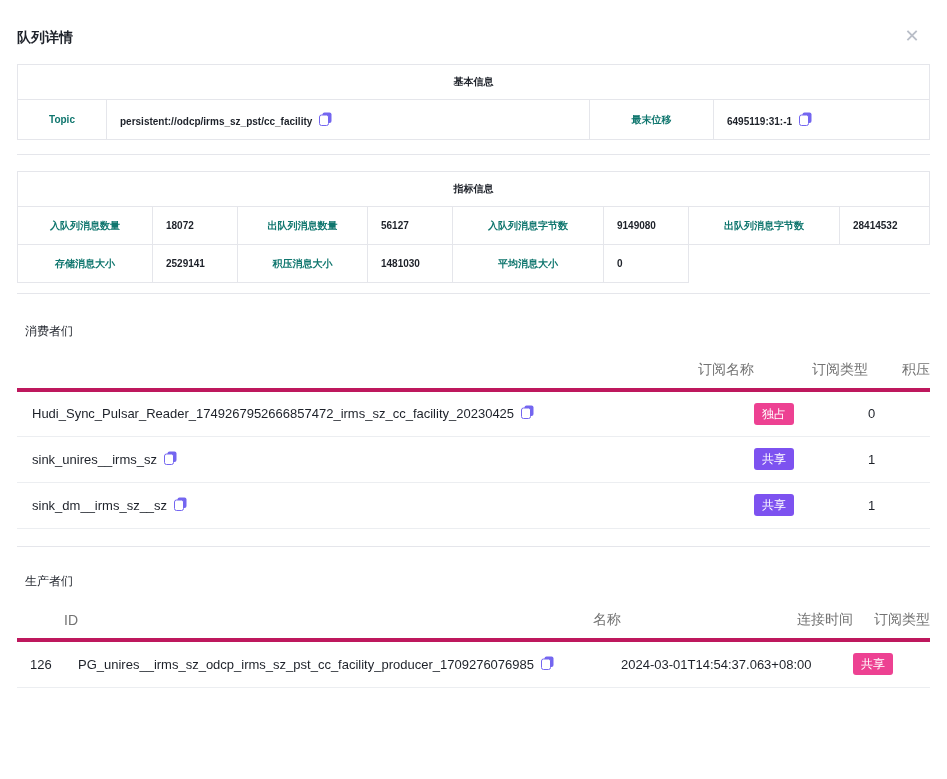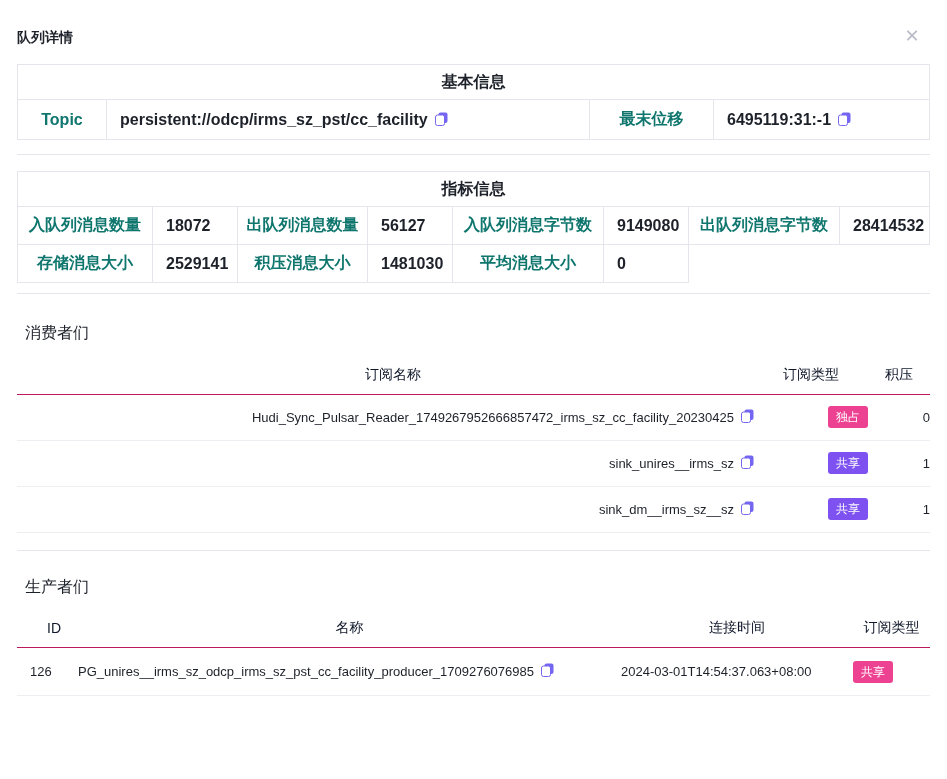--- a/index.html
+++ b/index.html
@@ -20,54 +20,54 @@
     position: absolute; top: 16px; right: 6px;
     width: 24px; height: 24px; border: none; background: transparent;
     color: #b9bec8; font-size: 18px; line-height: 24px; text-align: center;
     cursor: pointer; font-family: "DejaVu Sans", sans-serif;
   }
 
   
   table { border-collapse: collapse; width: 913px; table-layout: fixed; }
   .desc-table { margin-top: 16px; }
   .desc-table th, .desc-table td {
-    border: 1px solid #e5e6eb; font-size: 16px; overflow: hidden; white-space: nowrap;
+    border: 1px solid #e5e6eb; font-size: 10px; overflow: hidden; white-space: nowrap;
   }
   .desc-table .table-title-row th {
     height: 35px; text-align: center; font-weight: bold; color: #1d2129; background: #fff;
   }
   .desc-table .label-cell {
     text-align: center; font-weight: bold; color: #0f766e; background: #fff;
   }
   .desc-table .value-cell { text-align: left; padding: 0 13px; font-weight: bold; }
   .basic-table tr.data-row th, .basic-table tr.data-row td { height: 40px; }
   .metrics-table tr.data-row th, .metrics-table tr.data-row td { height: 38px; }
   .metrics-table td.blank-cell { border: none; }
 
   .divider { height: 1px; background: #e5e6eb; width: 913px; }
   .divider-1 { margin-top: 14px; }
   .divider-2 { margin-top: 10px; }
   .divider-3 { margin-top: 17px; }
 
   
-  .section-title { font-size: 16px; color: #1d2129; }
+  .section-title { font-size: 12px; color: #1d2129; }
   .consumers .section-title { margin-top: 29px; }
   .producers .section-title { margin-top: 26px; }
 
   
   .list-table { margin-top: 12px; }
   .list-table th {
-    font-size: 14px; font-weight: 500; color: #0f172a; text-align: center;
-    height: 38px; border-bottom: 1px solid #be185d; vertical-align: middle;
+    font-size: 14px; font-weight: 500; color: #737373; text-align: right;
+    height: 38px; border-bottom: 4px solid #be185d; vertical-align: middle;
   }
   .list-table td {
     font-size: 13px; color: #1d2129; text-align: left;
     border-bottom: 1px solid #eceef1; vertical-align: middle;
   }
-  .consumers-table td { height: 46px; text-align: right; }
+  .consumers-table td { height: 46px; }
   .producers-table td { height: 48px; }
   .pad-cell { padding-left: 15px; }
   .pad-cell-sm { padding-left: 13px; }
   .name-cell { white-space: nowrap; overflow: hidden; }
 
   .badge {
     display: inline-block; padding: 3px 8px; border-radius: 3px;
     color: #ffffff; font-size: 12px; line-height: 16px;
   }
 

